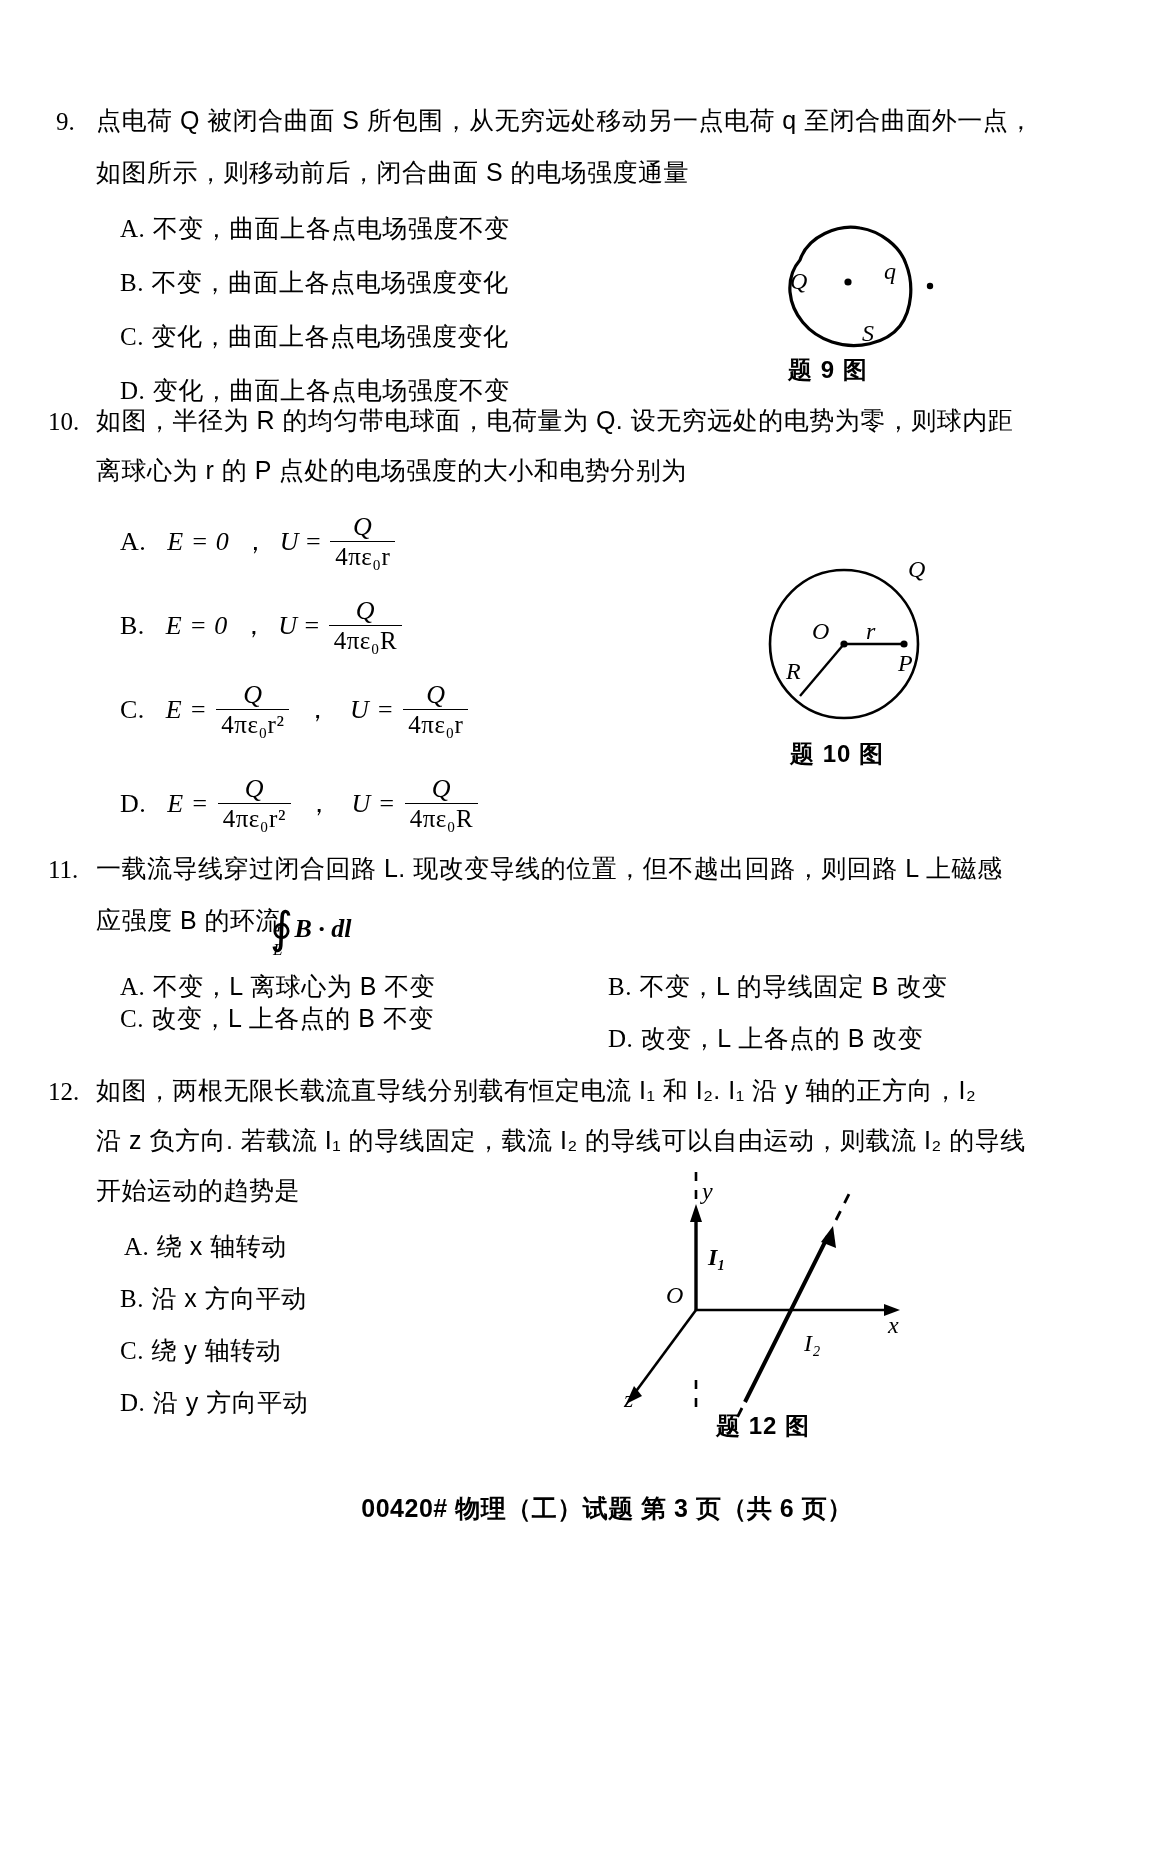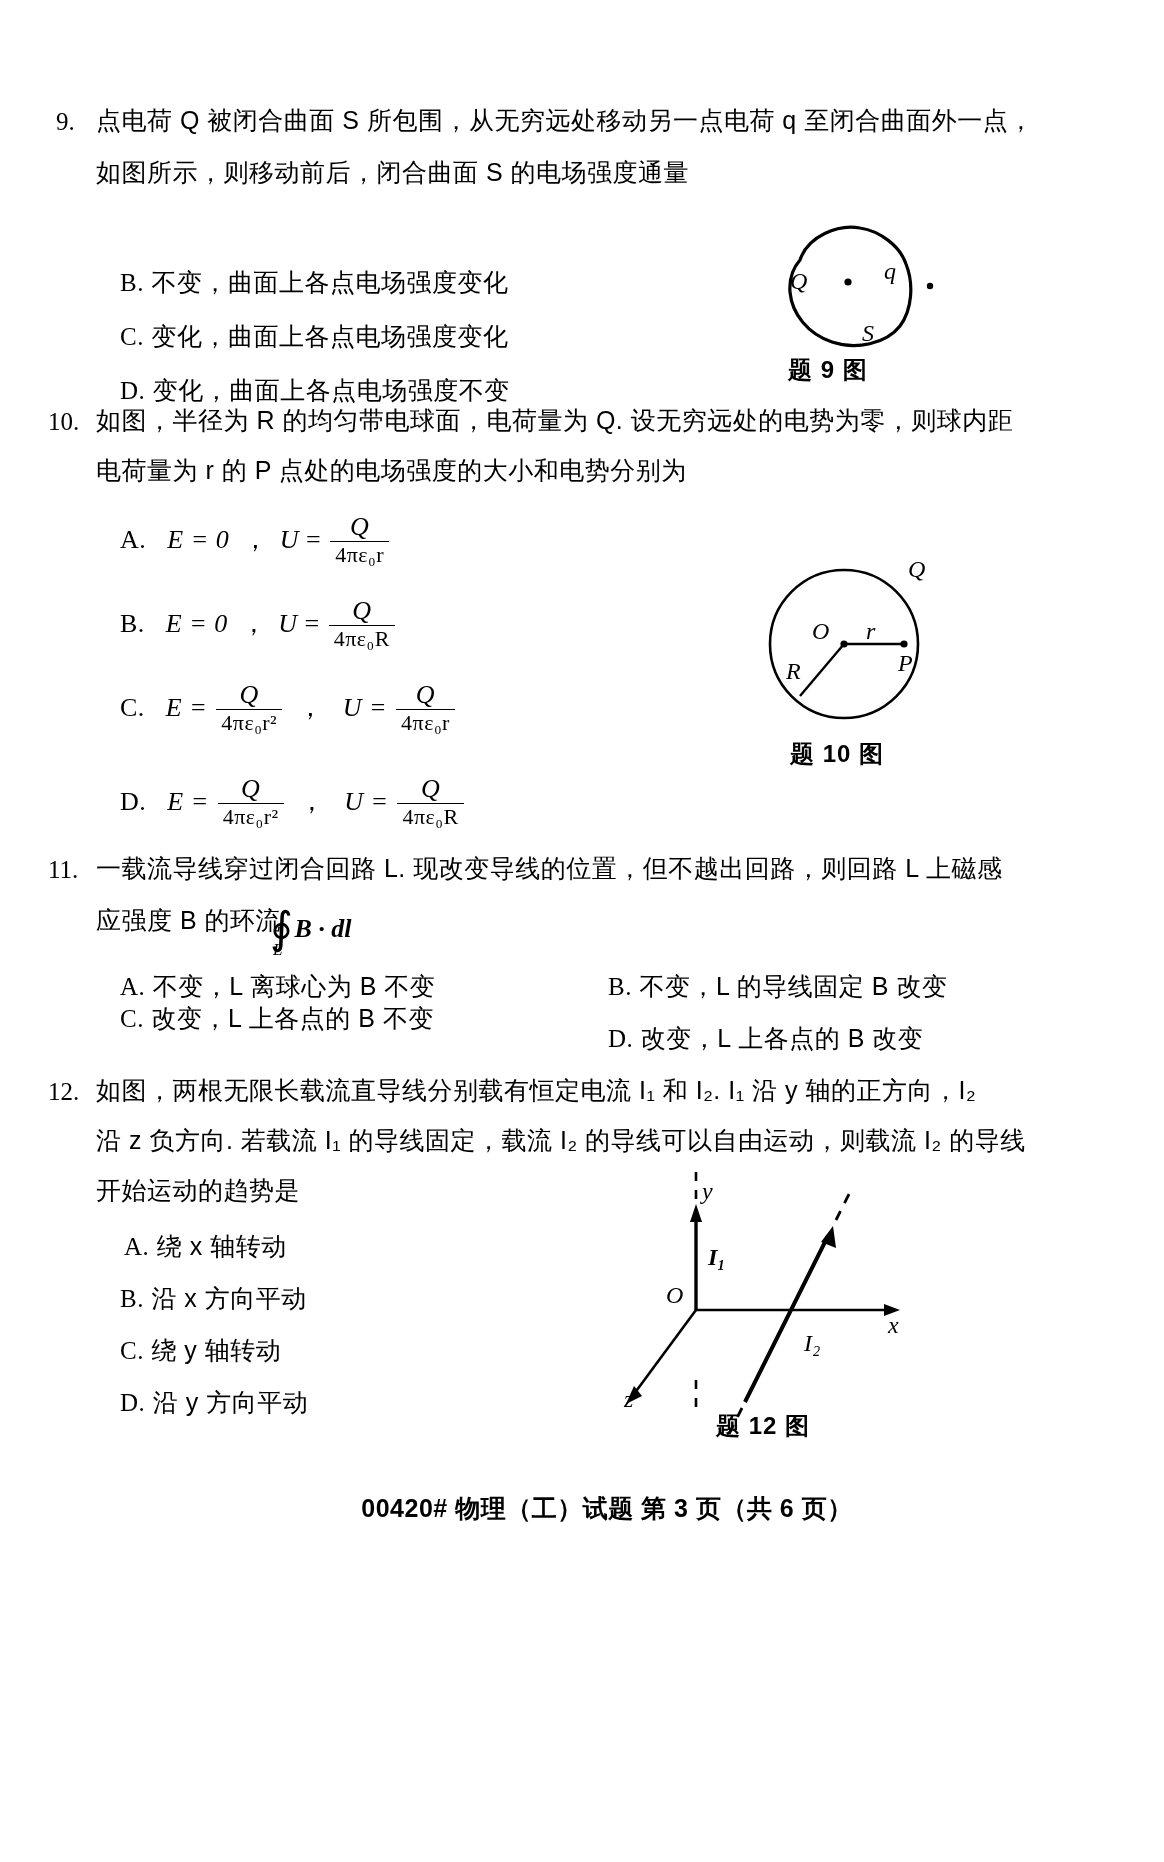--- a/index.html
+++ b/index.html
@@ -45,21 +45,21 @@
     display: inline-block;
     vertical-align: middle;
     text-align: center;
     font-family: "Liberation Serif", serif;
     line-height: 1.12;
     margin: 0 2px;
     position: relative;
     top: -2px;
   }
   .frac .num { display:block; padding: 0 6px; font-style: italic; font-size: 26px;}
-  .frac .den { display:block; border-top: 1.6px solid #000; padding: 1px 5px 0 5px; font-size: 22px; }
+  .frac .den { display:block; border-top: 1.6px solid #000; padding: 1px 5px 0 5px; font-size: 25px; }
   .eqline { font-family:"Liberation Serif", serif; font-size: 26px; white-space: nowrap; }
 
   .caption {
     position:absolute;
     font-size: 24px;
     font-family: "Liberation Sans", "DejaVu Sans", sans-serif;
     white-space: nowrap;
     font-weight: 600;
     letter-spacing: 1px;
   }
@@ -84,20 +84,24 @@
 </style>
 </head>
 <body>
 
 <div class="page">
 
   <div class="qnum" style="left:56px; top:108px;">9.</div>
   <div class="line" style="left:96px; top:108px;">点电荷 Q 被闭合曲面 S 所包围，从无穷远处移动另一点电荷 q 至闭合曲面外一点，</div>
   <div class="line" style="left:96px; top:160px;">如图所示，则移动前后，闭合曲面 S 的电场强度通量</div>
 
+  <div class="opt" style="left:120px; top:212px;">
+    <span class="optlbl">A.</span>
+    <span>不变，曲面上各点电场强度不变</span>
+  </div>
   <div class="opt" style="left:120px; top:266px;">
     <span class="optlbl">B.</span>
     <span>不变，曲面上各点电场强度变化</span>
   </div>
   <div class="opt" style="left:120px; top:320px;">
     <span class="optlbl">C.</span>
     <span>变化，曲面上各点电场强度变化</span>
   </div>
   <div class="opt" style="left:120px; top:374px;">
     <span class="optlbl">D.</span>
@@ -113,21 +117,21 @@
       <circle cx="170" cy="68" r="3.2" fill="#000"></circle>
     </svg>
   </div>
   <div class="figlbl" style="left:790px; top:268px;">Q</div>
   <div class="figlbl" style="left:884px; top:258px;">q</div>
   <div class="figlbl" style="left:862px; top:320px;">S</div>
   <div class="caption" style="left:788px; top:354px;">题 9 图</div>
 
   <div class="qnum" style="left:48px; top:408px;">10.</div>
   <div class="line" style="left:96px; top:408px;">如图，半径为 R 的均匀带电球面，电荷量为 Q. 设无穷远处的电势为零，则球内距</div>
-  <div class="line" style="left:96px; top:458px;">电荷量为 r 的 P 点处的电场强度的大小和电势分别为</div>
+  <div class="line" style="left:96px; top:458px;">离球心为 r 的 P 点处的电场强度的大小和电势分别为</div>
 
   <div class="opt eqline" style="left:120px; top:514px;">
     <span class="optlbl">A.</span>
     <span style="margin-left:14px;"><i class="v">E = 0</i></span>
     <span style="margin-left:6px;">，</span>
     <span style="margin-left:4px;"><i class="v">U</i> =</span>
     <span class="frac">
       <span class="num">Q</span>
       <span class="den">4πε₀r</span>
     </span>

